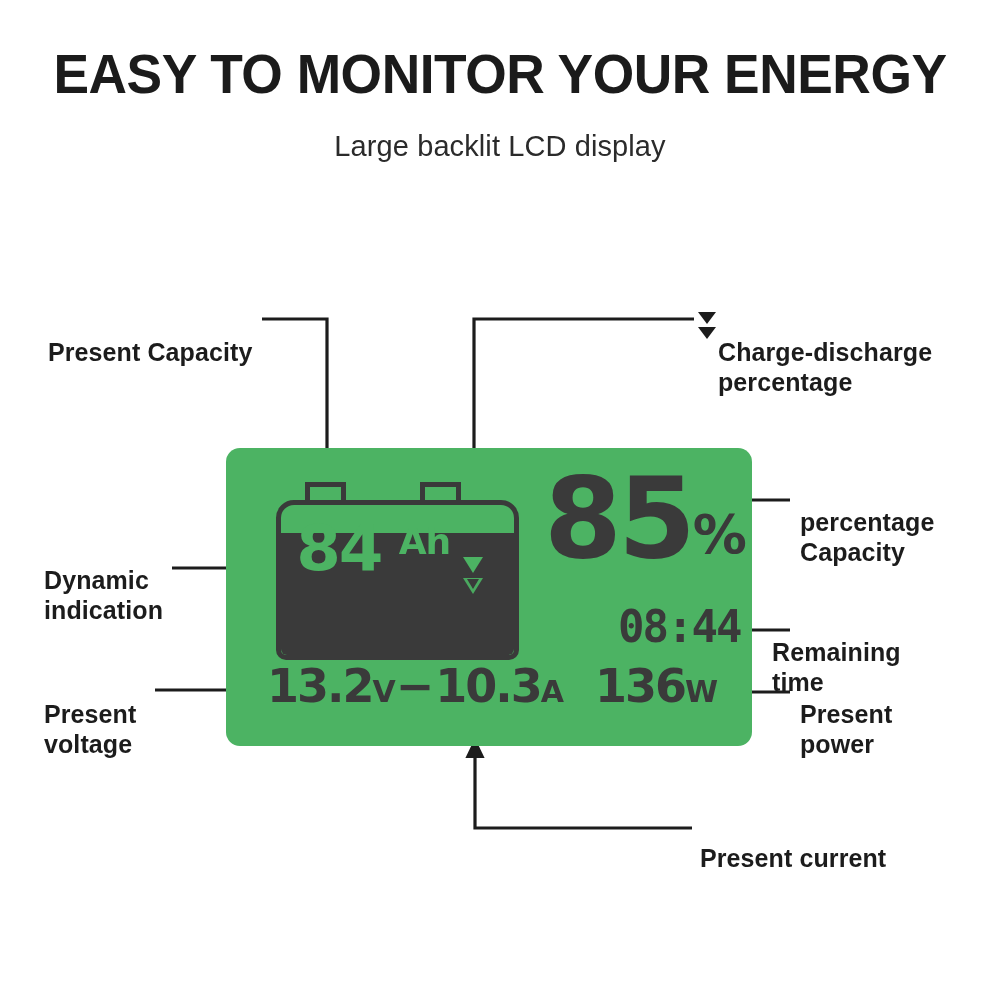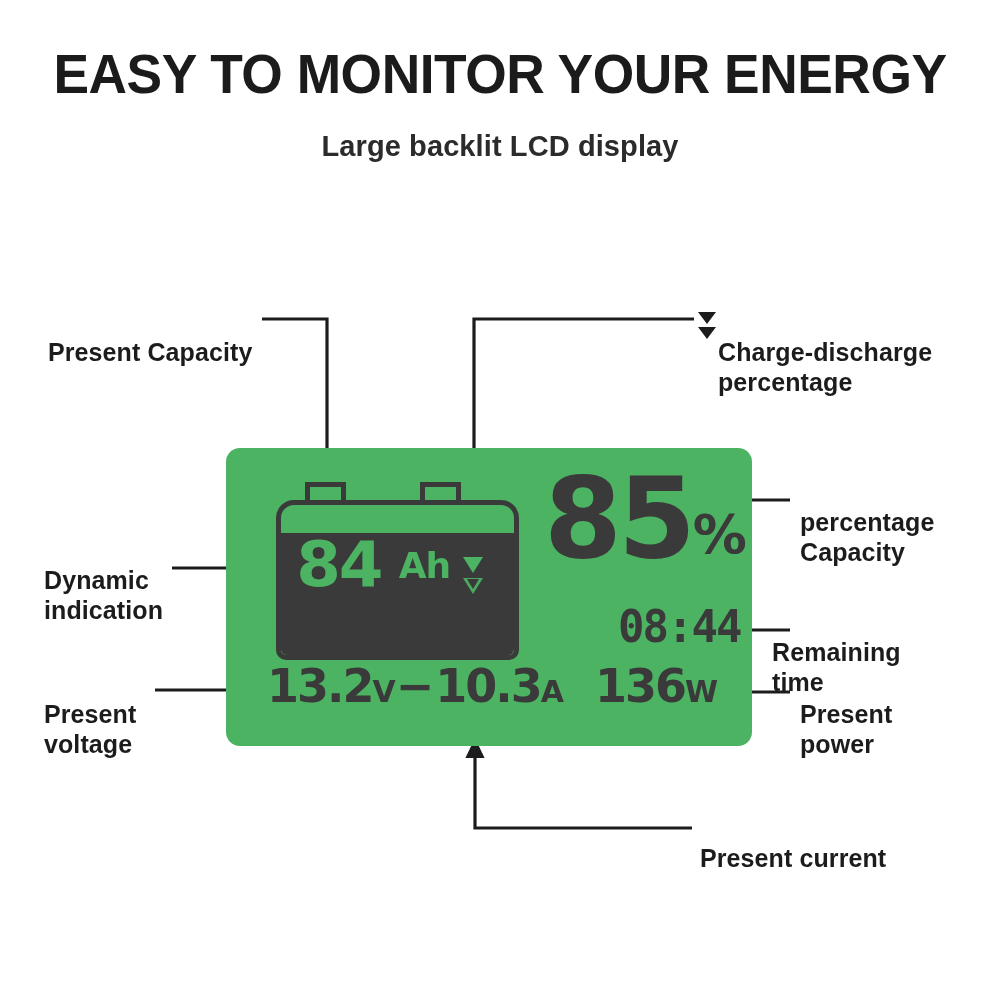--- a/index.html
+++ b/index.html
@@ -34,21 +34,21 @@
     transform-origin: center top;
     white-space: nowrap;
   }
   #header-subtitle {
     position: absolute;
     left: 0;
     top: 130px;
     width: 1000px;
     text-align: center;
     font-size: 29px;
-    font-weight: 700;
+    font-weight: 400;
     color: #2b2b2b;
     letter-spacing: 0.1px;
   }
 
   
   #lcd-panel {
     position: absolute;
     left: 226px;
     top: 448px;
     width: 526px;
@@ -93,24 +93,24 @@
     left: 0;
     top: 28px;
     right: 0;
     bottom: 0;
     background: #3a3a3a;
     border-radius: 0 0 6px 6px;
   }
   #battery-readout {
     position: absolute;
     left: 0;
-    top: 32px;
+    top: 16px;
     width: 100%;
     display: flex;
-    align-items: center;
+    align-items: flex-start;
     justify-content: flex-start;
     padding-left: 16px;
     box-sizing: border-box;
   }
   #capacity-ah-value {
     font-family: "DejaVu Sans", sans-serif;
     font-weight: 700;
     font-size: 63px;
     line-height: 0.9;
     color: #4cb363;

